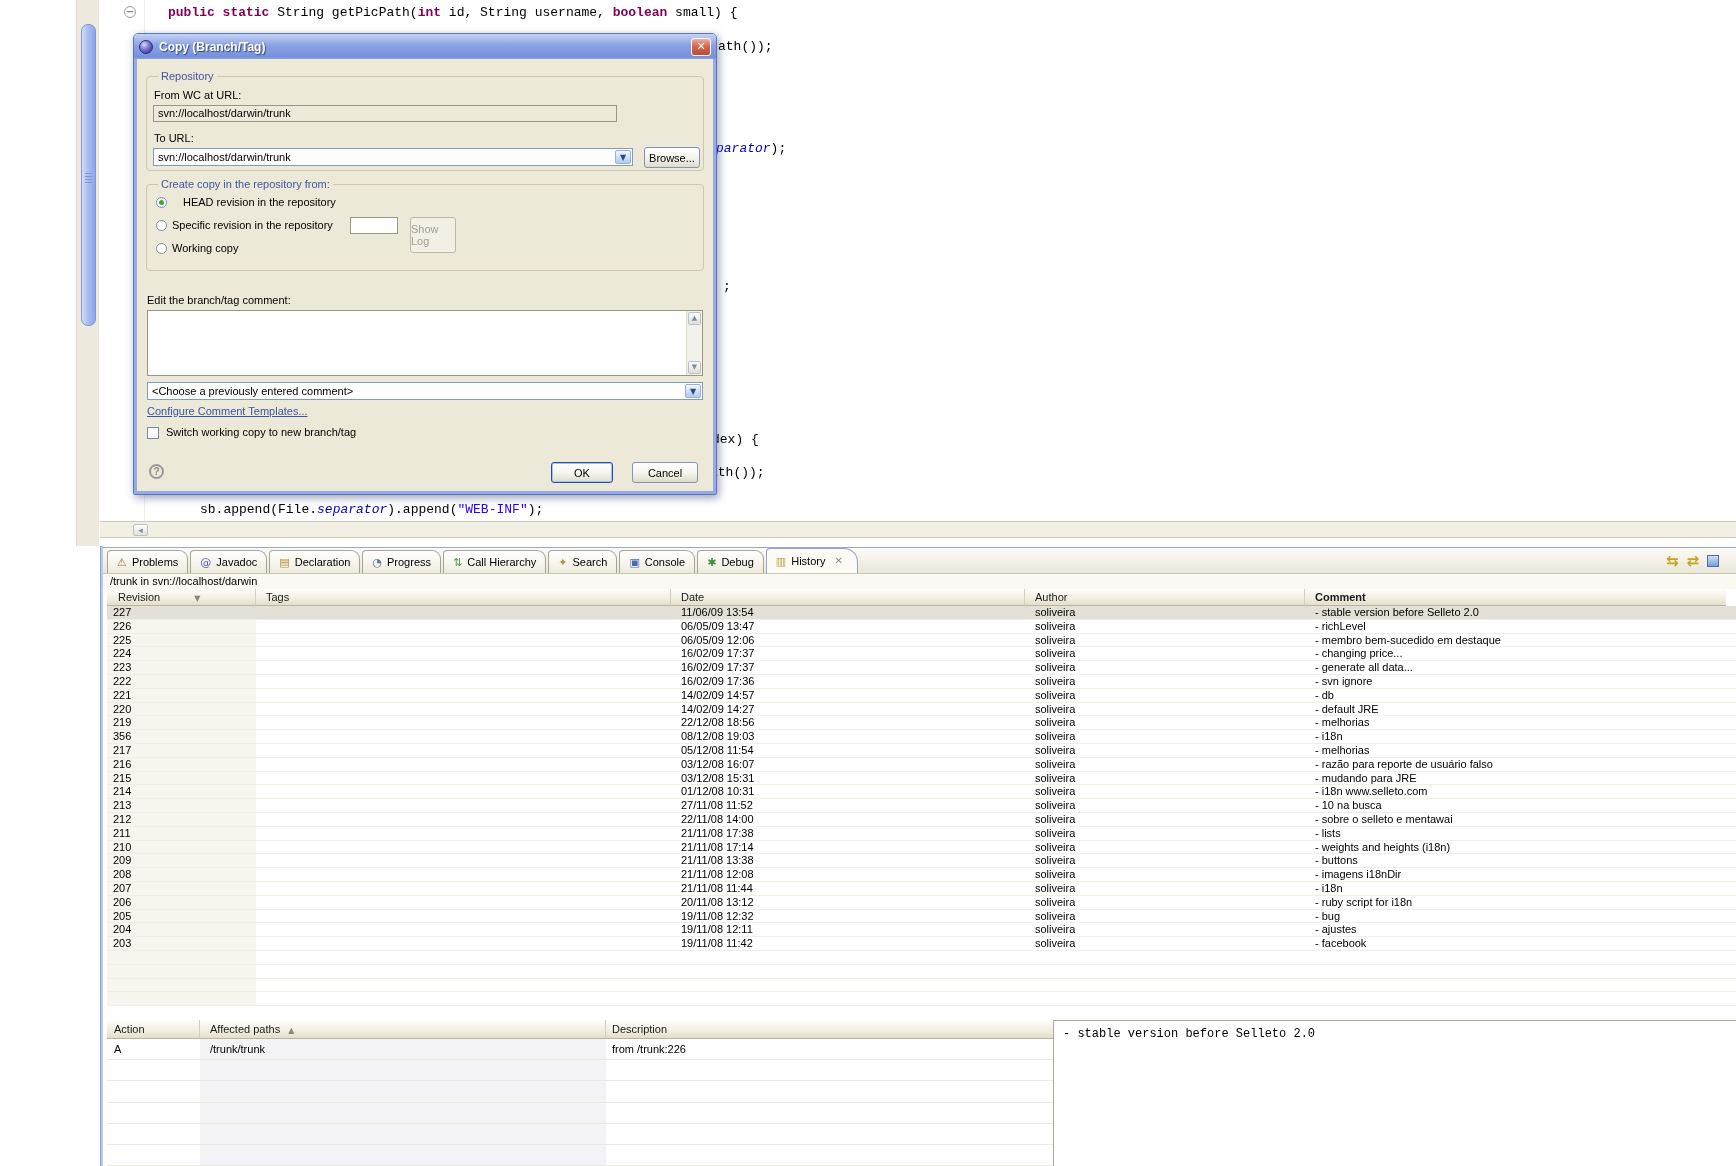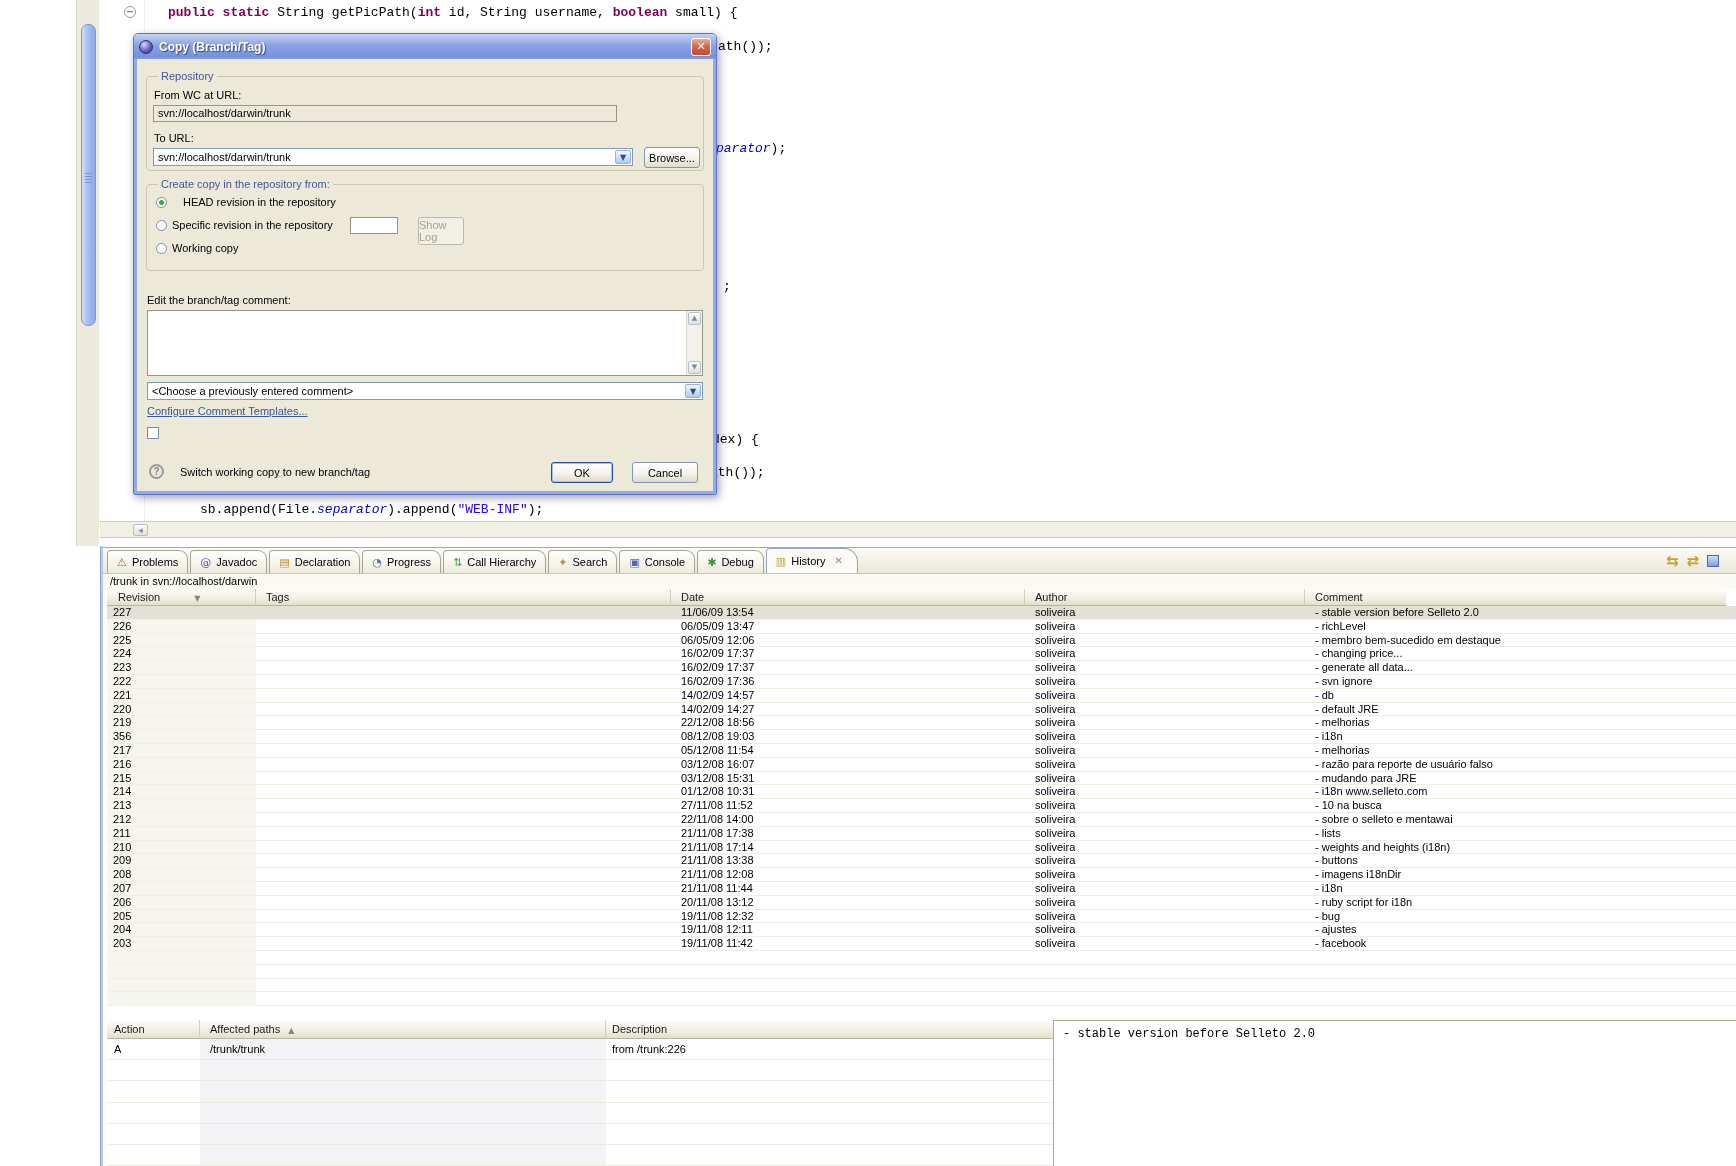--- a/index.html
+++ b/index.html
@@ -188,21 +188,21 @@
   </div>
   <div id="history-path">/trunk in svn://localhost/darwin</div>
 
   <div class="thead" id="history-header">
     <div class="th" style="width:149px; padding-left:11px;">
       <span>Revision</span><span class="sort">▼</span>
     </div>
     <div class="th" style="width:415px; padding-left:10px;">Tags</div>
     <div class="th" style="width:354px; padding-left:10px;">Date</div>
     <div class="th" style="width:280px; padding-left:10px;">Author</div>
-    <div class="th" style="width:421px; padding-left:10px; border-right:none;">Comment</div>
+    <div class="th" style="width:421px; padding-left:10px; border-right:none;font-weight:bold;">Comment</div>
   </div>
   <div id="history-rows">
       <div class="hrow sel">
         <div class="hc c0">227</div>
         <div class="hc c1"></div>
         <div class="hc c2">11/06/09 13:54</div>
         <div class="hc c3">soliveira</div>
         <div class="hc c4">- stable version before Selleto 2.0</div>
       </div>
       <div class="hrow">
@@ -463,38 +463,38 @@
     </div>
     <div class="xpbtn" style="left:510px; top:113px; width:56px; height:21px;">Browse...</div>
 
     <div class="group" style="left:12px; top:150px; width:558px; height:87px;"></div>
     <div class="group-caption" style="left:24px; top:144px;">Create copy in the repository from:</div>
     <div class="radio on" style="left:22px; top:163px;"></div>
     <div class="dlabel" style="left:38px; top:162px;margin-left:11px;">HEAD revision in the repository</div>
     <div class="radio" style="left:22px; top:186px;"></div>
     <div class="dlabel" style="left:38px; top:185px;">Specific revision in the repository</div>
     <div class="sunken" style="left:216px; top:183px; width:48px; height:17px; background:#fff;"></div>
-    <div class="xpbtn disabled" style="left:276px; top:183px; width:46px; height:28px;margin-left:8px;">Show Log</div>
+    <div class="xpbtn disabled" style="left:276px; top:183px; width:46px; height:36px;">Show Log</div>
     <div class="radio" style="left:22px; top:209px;"></div>
     <div class="dlabel" style="left:38px; top:208px;">Working copy</div>
 
     <div class="dlabel" style="left:13px; top:260px;">Edit the branch/tag comment:</div>
     <div id="comment-area">
       <span></span>
       <div id="comment-vscroll">
         <div class="sbtn" style="top:1px;">▲</div>
         <div class="sbtn" style="bottom:1px;">▼</div>
       </div>
     </div>
     <div class="combo" style="left:13px; top:348px; width:556px; height:18px;">
       <div class="val">&lt;Choose a previously entered comment&gt;</div>
       <div class="combo-arrow">▼</div>
     </div>
     <div id="templates-link" style="left:13px; top:371px;">Configure Comment Templates...</div>
     <div id="switch-checkbox" style="left:13px; top:393px;"></div>
-    <div class="dlabel" style="left:46px; top:392px;margin-top:40px;">Switch working copy to new branch/tag</div>
+    <div class="dlabel" style="left:32px; top:392px;">Switch working copy to new branch/tag</div>
 
     <div id="help-icon">?</div>
     <div class="xpbtn focused" style="left:417px; top:428px; width:62px; height:21px;">OK</div>
     <div class="xpbtn" style="left:498px; top:428px; width:66px; height:21px;">Cancel</div>
   </div>
 
 </div>
 
 </body></html>

